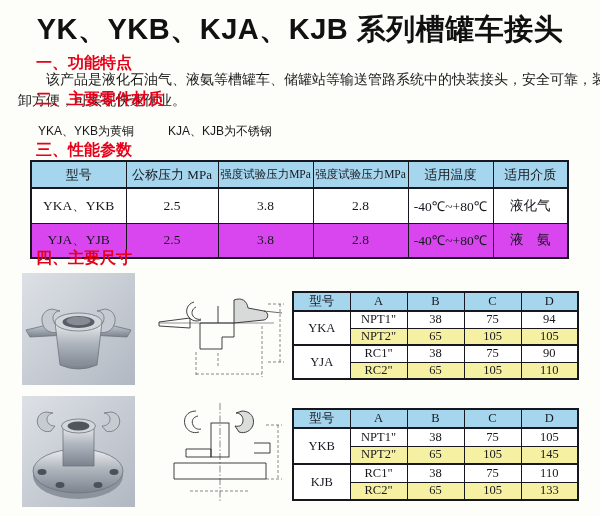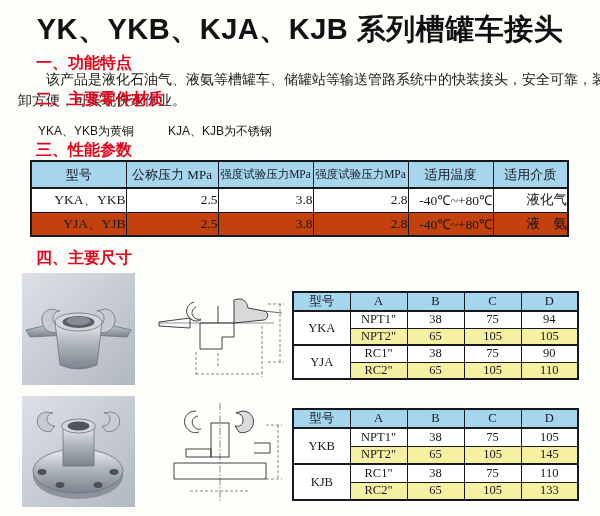--- a/index.html
+++ b/index.html
@@ -28,22 +28,22 @@
 
   table { position:absolute; border-collapse:collapse; table-layout:fixed;
           font-family:"Liberation Serif", serif; background:#fff;
           border:2px solid #17171f; }
   th, td { border:1px solid #17171f; text-align:center; color:#17171f; }
   thead th { background:#a5d6ee; font-weight:normal; border-bottom:2px solid #17171f; }
 
   .perf { left:30px; top:160px; width:537px; }
   .perf th { height:27px; font-size:13px; }
   .perf th.small { font-size:11.5px; }
-  .perf td { height:24px; font-size:13.5px;text-align:right; }
-  .perf tr.alt td { background:#c2410c; }
+  .perf td { height:35px; font-size:13.5px; }
+  .perf tr.alt td { background:#d946ef; }
 
   .dim  { width:285px; }
   .dim th { height:18px; font-size:12.5px; }
   .dim td { height:17px; font-size:12.5px; }
   #dimB td { height:18px; }
   .dim tr.alt td { background:#f5f0a2; }
   .dim td.model { background:#fff; }
   .dim tr.gsep td { border-top:2px solid #17171f; }
   #dimA { left:292px; top:291px; }
   #dimB { left:292px; top:408px; }

